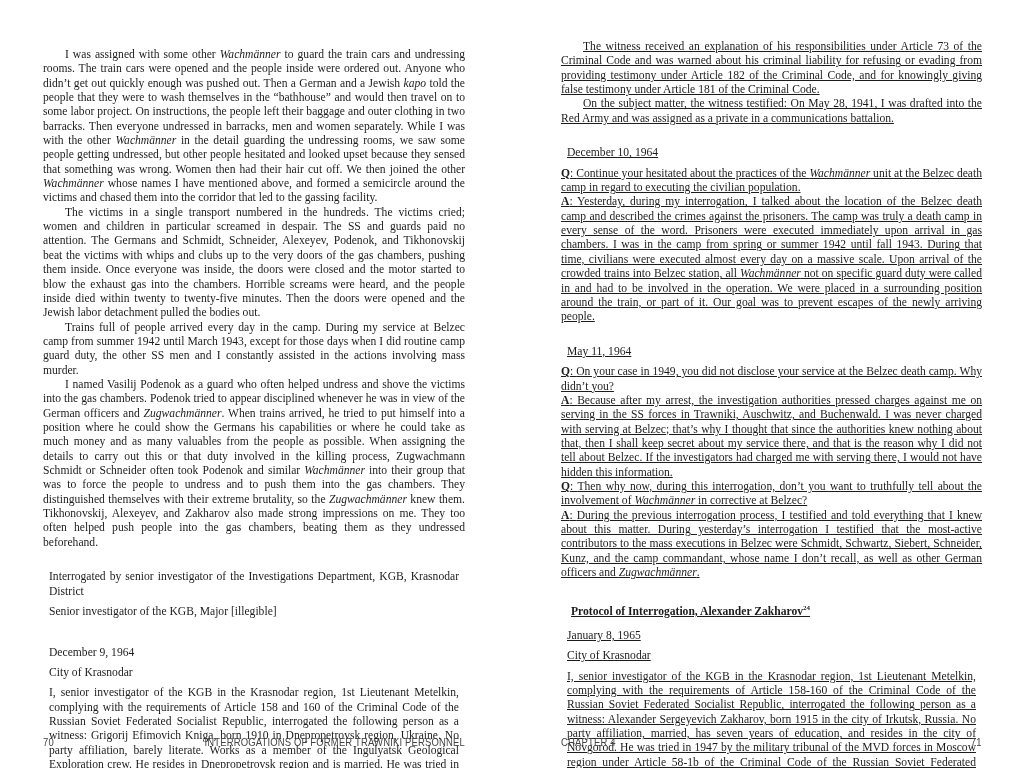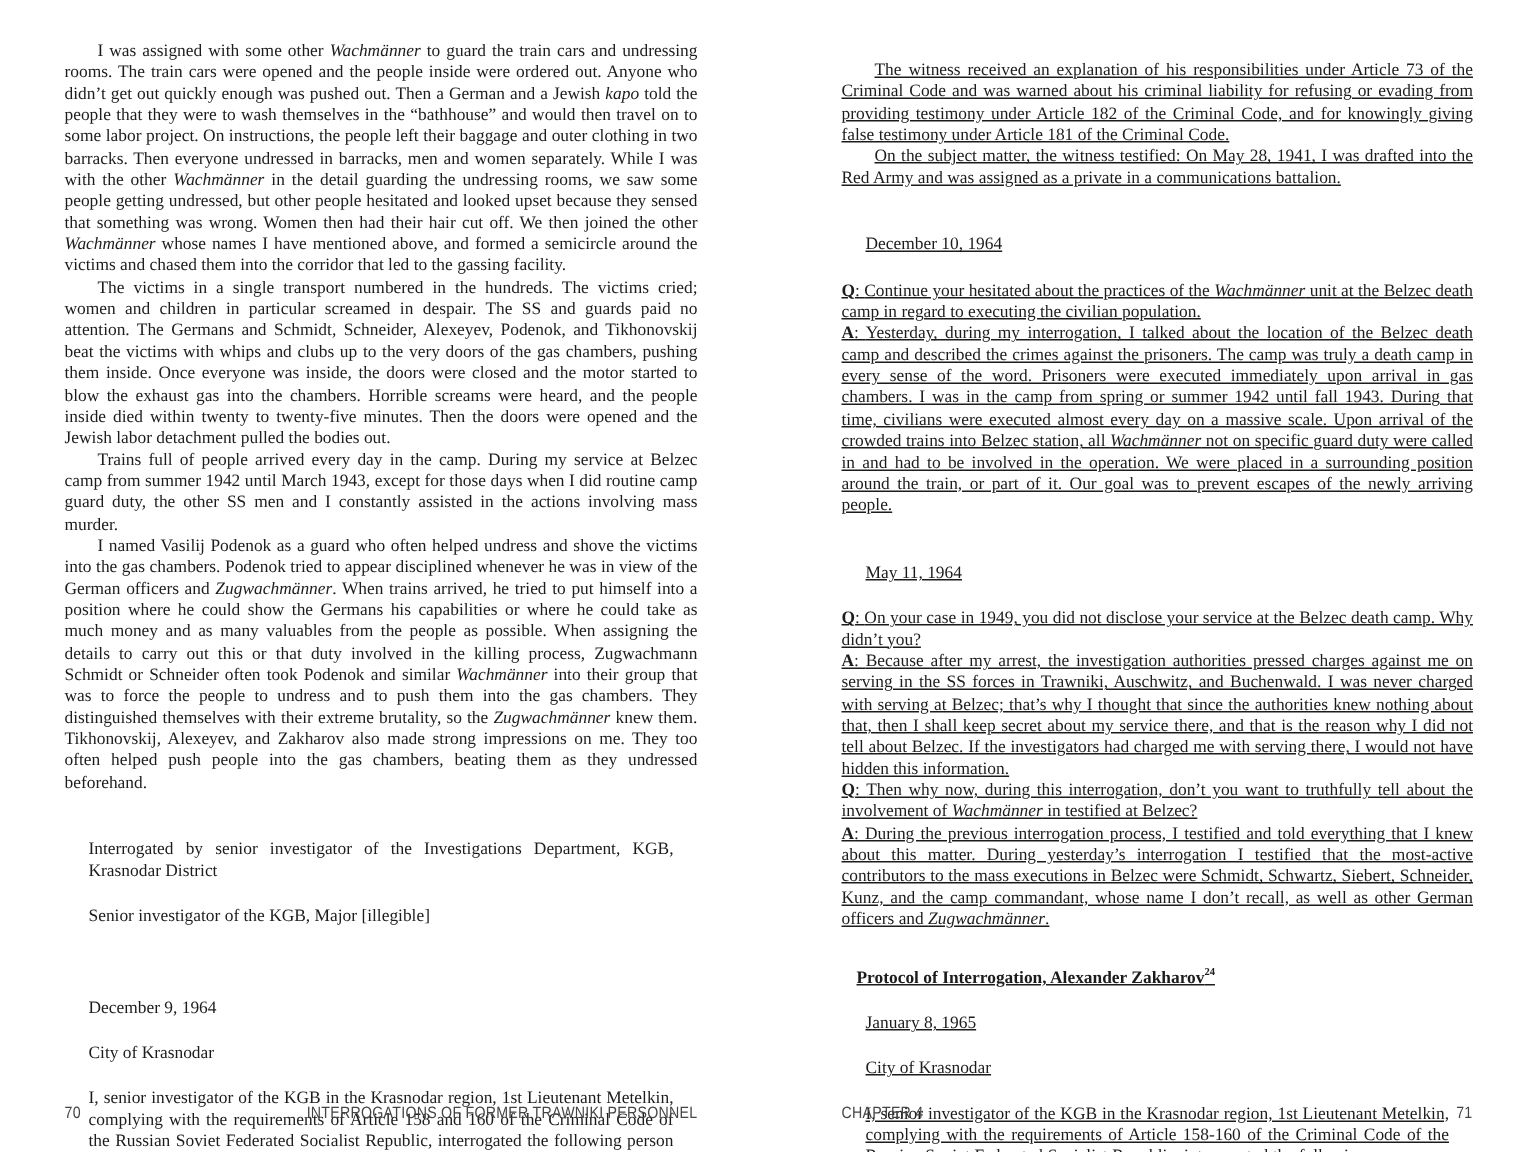--- a/index.html
+++ b/index.html
@@ -2,29 +2,29 @@
 <html><head>
 <meta charset="utf-8">
 <style>
   html, body { margin: 0; padding: 0; background: #ffffff; }
   body { width: 1024px; height: 768px; position: relative; overflow: hidden; }
   .page {
     position: absolute; top: 0; height: 768px; width: 512px; box-sizing: border-box;
     font-family: "Liberation Serif", "DejaVu Serif", serif;
     color: #1c1c1c; font-size: 11.6px; line-height: 14.35px;
   }
-  .page.left { left: 0; padding: 27px 47px 0 43px; }
+  .page.left { left: 0; padding: 48px 47px 0 43px; }
   .page.right { left: 512px; padding: 40px 42px 0 49px; text-decoration: underline; }
   .body-text { text-align: justify; hyphens: none; }
   .para { margin: 0; }
   .para.indent { text-indent: 22px; }
   .gap { height: 14.35px; }
   .heading { font-weight: bold; margin: 10px; }
   .heading sup { font-size: 7px; line-height: 0; vertical-align: 5px; }
-  .line { margin: 16px; }
+  .line { margin: 6px; }
   .lbl { font-weight: bold; }
   i { font-style: italic; }
   .footer {
     position: absolute; top: 735px; height: 16px;
     font-family: "Liberation Sans", "DejaVu Sans", sans-serif;
     font-size: 11px; letter-spacing: 0.2px; color: #444;
     transform: scaleX(0.86); 
   }
   .left .footer-num { left: 43px; transform-origin: left; }
   .left .footer-title { right: 47px; transform-origin: right; }
@@ -60,21 +60,21 @@
     <p class="para indent">On the subject matter, the witness testified: On May 28, 1941, I was drafted into the Red Army and was assigned as a private in a communications battalion.</p>
     <div id="right-sessions">
         <div class="gap"></div>
         <p class="line">December 10, 1964</p>
         <p class="para"><span class="lbl">Q</span><span>: </span><span>Continue your hesitated about the practices of the </span><i>Wachmänner</i><span> unit at the Belzec death camp in regard to executing the civilian population.</span></p>
         <p class="para"><span class="lbl">A</span><span>: </span><span>Yesterday, during my interrogation, I talked about the location of the Belzec death camp and described the crimes against the prisoners. The camp was truly a death camp in every sense of the word. Prisoners were executed immediately upon arrival in gas chambers. I was in the camp from spring or summer 1942 until fall 1943. During that time, civilians were executed almost every day on a massive scale. Upon arrival of the crowded trains into Belzec station, all </span><i>Wachmänner</i><span> not on specific guard duty were called in and had to be involved in the operation. We were placed in a surrounding position around the train, or part of it. Our goal was to prevent escapes of the newly arriving people.</span></p>
         <div class="gap"></div>
         <p class="line">May 11, 1964</p>
         <p class="para"><span class="lbl">Q</span><span>: </span><span>On your case in 1949, you did not disclose your service at the Belzec death camp. Why didn’t you?</span></p>
         <p class="para"><span class="lbl">A</span><span>: </span><span>Because after my arrest, the investigation authorities pressed charges against me on serving in the SS forces in Trawniki, Auschwitz, and Buchenwald. I was never charged with serving at Belzec; that’s why I thought that since the authorities knew nothing about that, then I shall keep secret about my service there, and that is the reason why I did not tell about Belzec. If the investigators had charged me with serving there, I would not have hidden this information.</span></p>
-        <p class="para"><span class="lbl">Q</span><span>: </span><span>Then why now, during this interrogation, don’t you want to truthfully tell about the involvement of </span><i>Wachmänner</i><span> in testified at Belzec?</span></p>
+        <p class="para"><span class="lbl">Q</span><span>: </span><span>Then why now, during this interrogation, don’t you want to truthfully tell about the involvement of </span><i>Wachmänner</i><span> in corrective at Belzec?</span></p>
         <p class="para"><span class="lbl">A</span><span>: </span><span>During the previous interrogation process, I testified and told everything that I knew about this matter. During yesterday’s interrogation I testified that the most-active contributors to the mass executions in Belzec were Schmidt, Schwartz, Siebert, Schneider, Kunz, and the camp commandant, whose name I don’t recall, as well as other German officers and </span><i>Zugwachmänner</i><span>.</span></p>
       </div>
     <div class="gap"></div>
     <p class="heading"><span>Protocol of Interrogation, Alexander Zakharov</span><sup>24</sup></p>
     <p class="line">January 8, 1965</p>
     <p class="line">City of Krasnodar</p>
     <p class="line">I, senior investigator of the KGB in the Krasnodar region, 1st Lieutenant Metelkin, complying with the requirements of Article 158-160 of the Criminal Code of the Russian Soviet Federated Socialist Republic, interrogated the following person as a witness: Alexander Sergeyevich Zakharov, born 1915 in the city of Irkutsk, Russia. No party affiliation, married, has seven years of education, and resides in the city of Novgorod. He was tried in 1947 by the military tribunal of the MVD forces in Moscow region under Article 58-1b of the Criminal Code of the Russian Soviet Federated Socialist Republic and sentenced to twenty-five years of ITL (corrective labor camps).</p>
   </div>
   <div class="footer footer-title">CHAPTER 4</div>
   <div class="footer footer-num">71</div>

